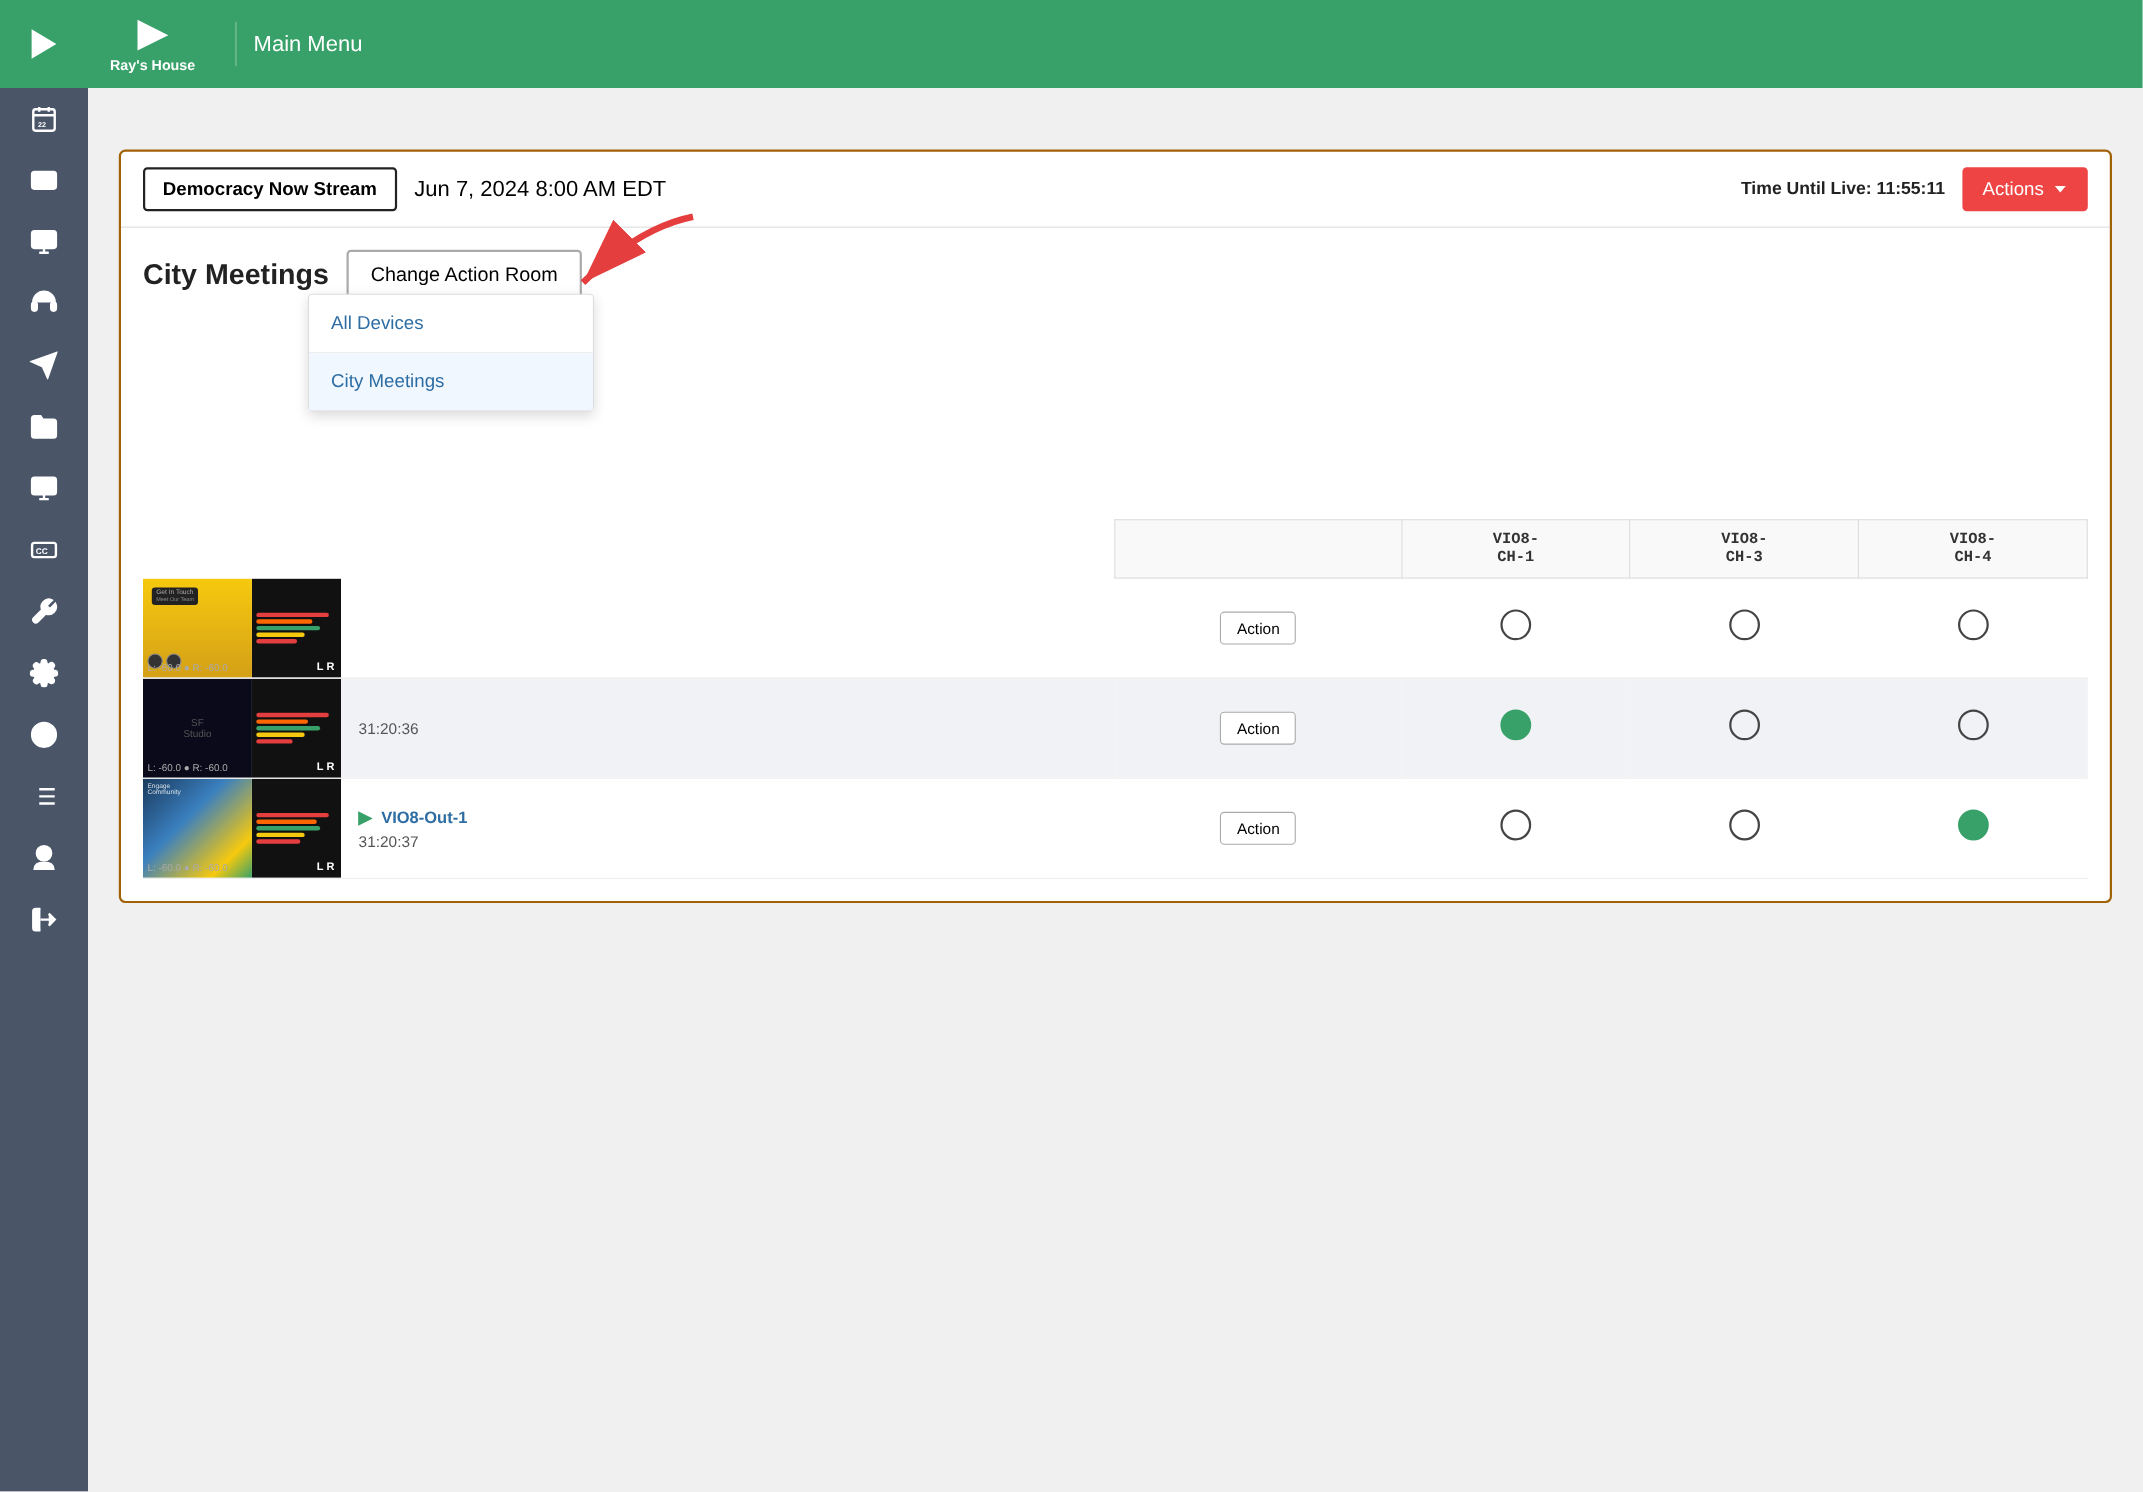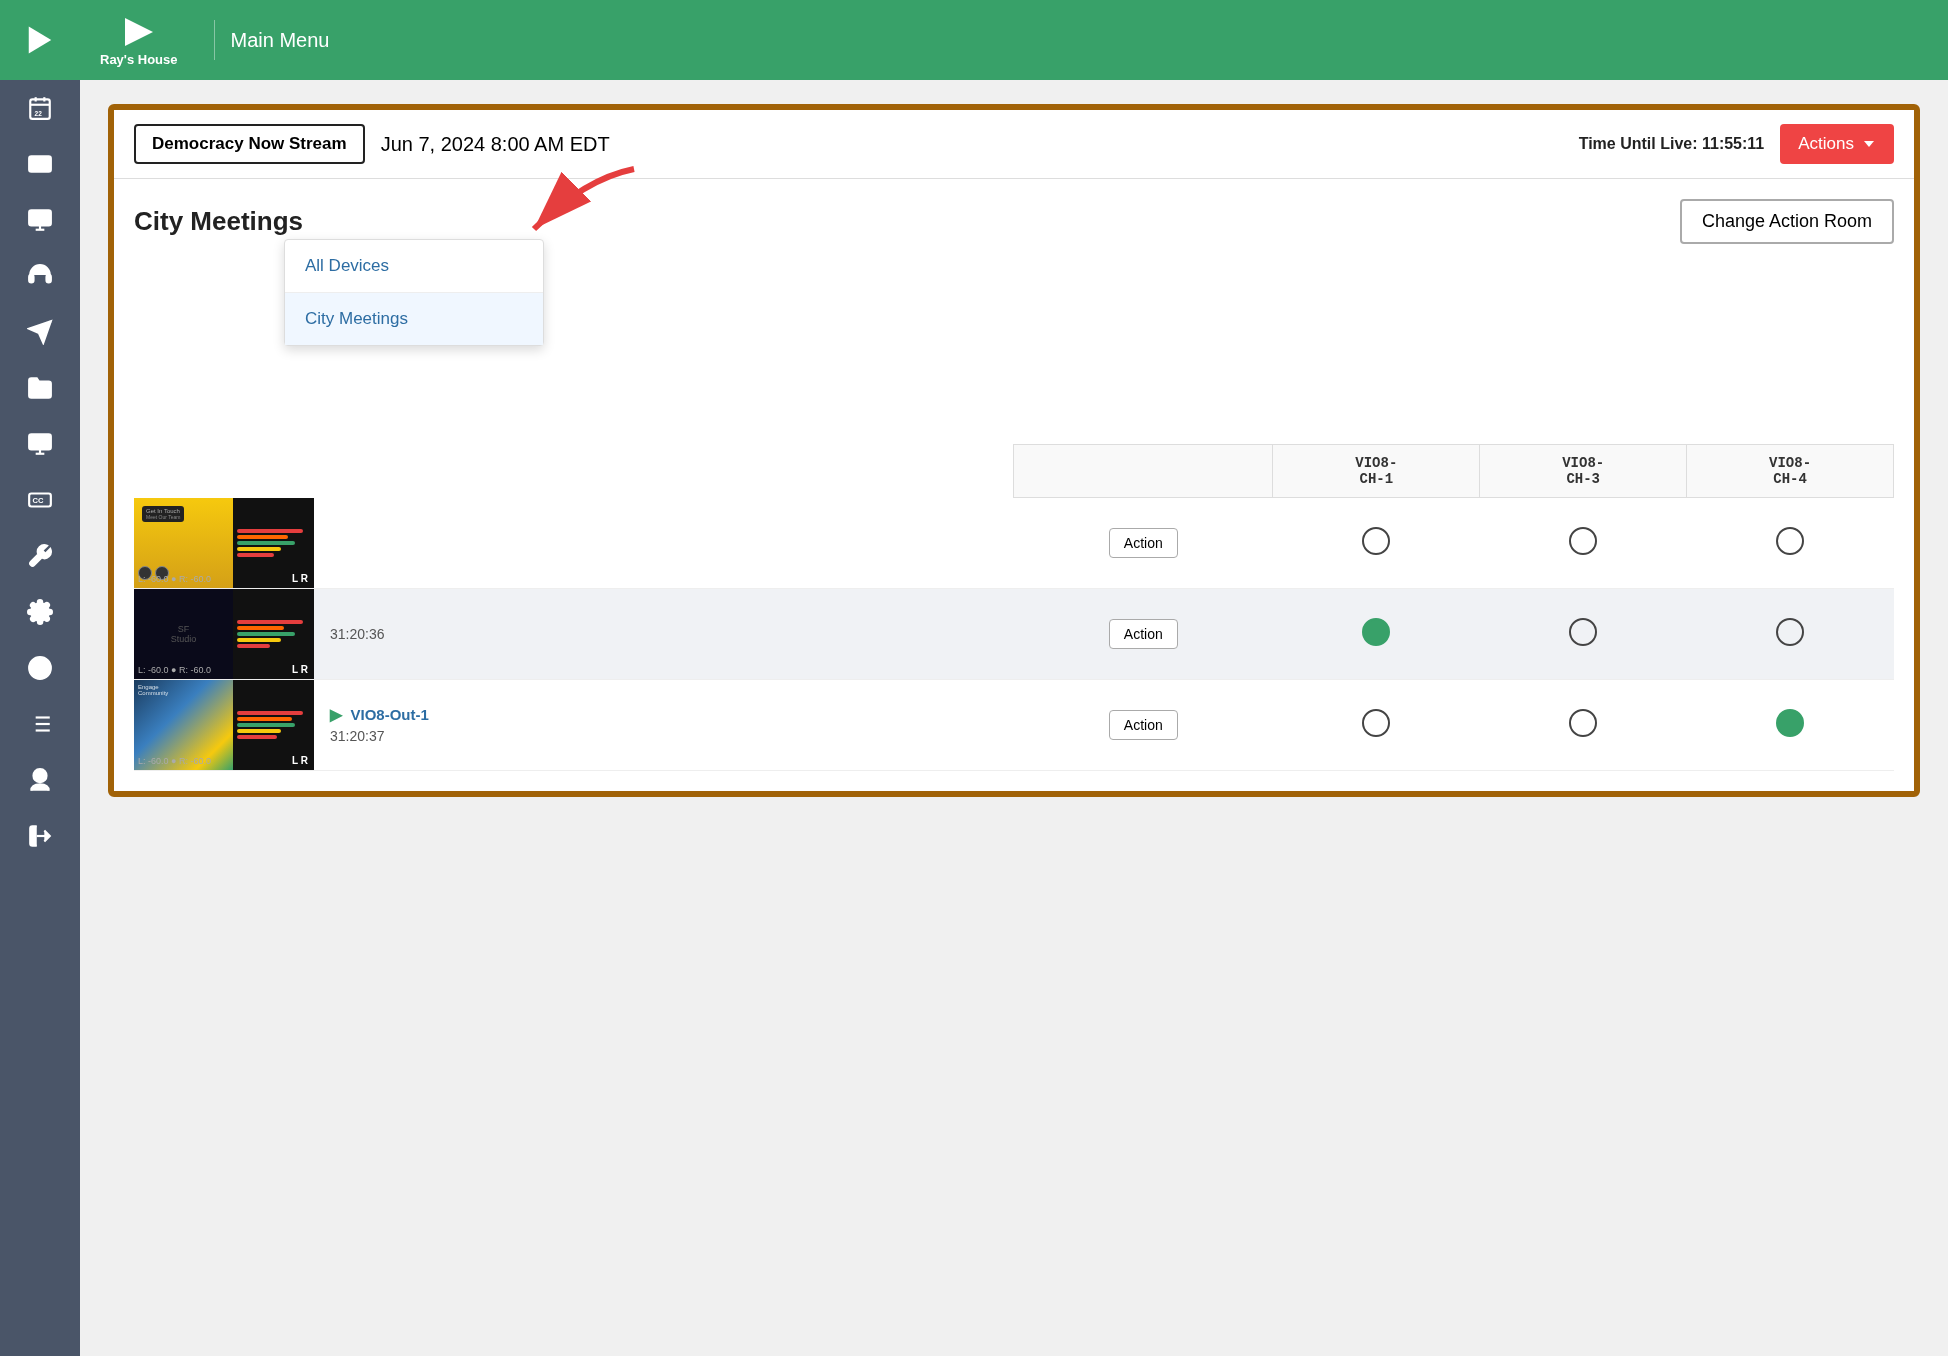--- a/index.html
+++ b/index.html
@@ -88,23 +88,24 @@
     .content {
       flex: 1;
       padding: 24px 28px;
       overflow-y: auto;
       position: relative;
     }
 
     
     .main-card {
       background: white;
-      border: 6px solid #a16207;
+      border: 2px solid #a16207;
       border-radius: 6px;
       overflow: visible;
+      margin-top: 32px;
     }
 
     
     .now-playing-bar {
       display: flex;
       align-items: center;
       padding: 14px 20px;
       border-bottom: 1px solid #ddd;
       gap: 16px;
     }
@@ -140,21 +141,20 @@
       gap: 8px;
     }
 
     
     .control-room-section {
       padding: 20px 20px 0 20px;
       display: flex;
       align-items: center;
       gap: 16px;
       position: relative;
-      justify-content: space-between;
     }
     .section-title {
       font-size: 26px;
       font-weight: 700;
       color: #222;
     }
     .change-control-btn {
       background: white;
       border: 2px solid #aaa;
       border-radius: 4px;

